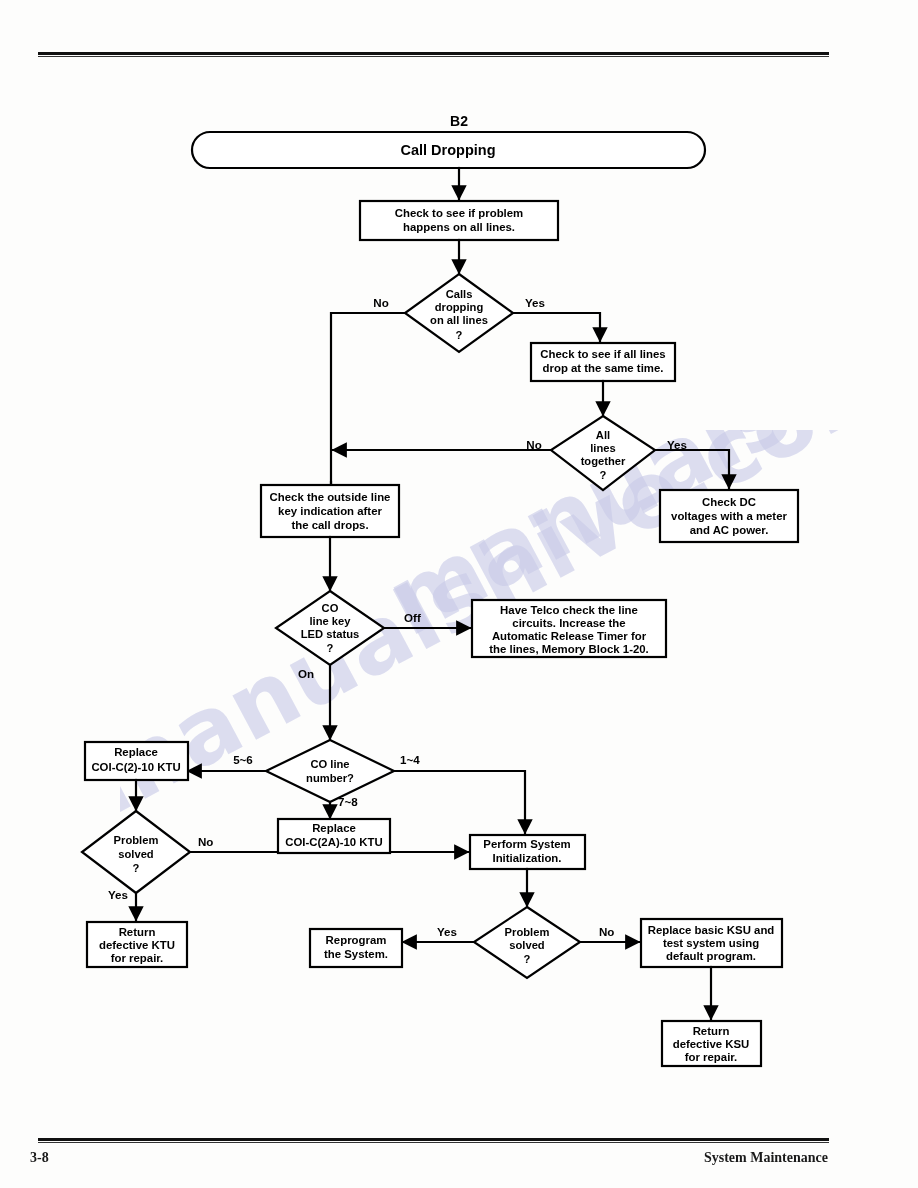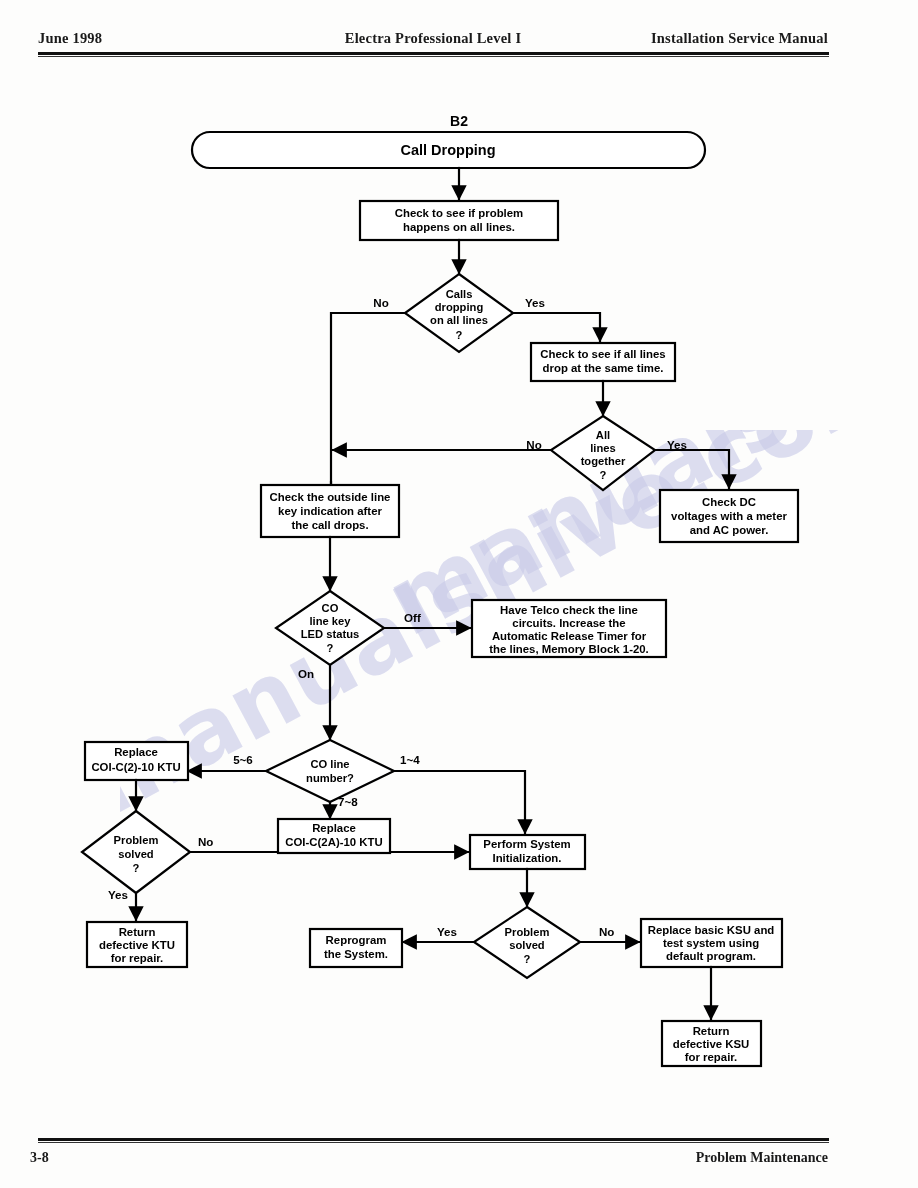--- a/index.html
+++ b/index.html
@@ -177,25 +177,20 @@
     font-weight: bold;
     fill: #000;
     text-anchor: middle;
   }
 </style>
 </head>
 <body>
 
 <div class="page">
 
-  <div class="header">
-    <div class="header-text hdr-left">June 1998</div>
-    <div class="header-text hdr-mid">Electra Professional Level I</div>
-    <div class="header-text hdr-right">Installation Service Manual</div>
-  </div>
   <div class="header-rule"></div>
 
   <div class="watermark">
     <div class="wm-text wm-a">manualshive.com</div>
     <div class="wm-text wm-b">manualshive.com</div>
   </div>
 
   <div class="chart">
     <svg width="918" height="1188" viewBox="0 0 918 1188" xmlns="http://www.w3.org/2000/svg">
       <defs>
@@ -349,15 +344,15 @@
       <rect class="nodebox" x="662" y="1009" width="99" height="45"></rect>
       <text class="nodetext" x="711" y="1020">Return</text>
       <text class="nodetext" x="711" y="1033">defective KSU</text>
       <text class="nodetext" x="711" y="1046">for repair.</text>
 
     </svg>
   </div>
 
   <div class="footer-rule"></div>
   <div class="footer-text ftr-left">3-8</div>
-  <div class="footer-text ftr-right">Problem Maintenance</div>
+  <div class="footer-text ftr-right">System Maintenance</div>
 
 </div>
 
 </body></html>

